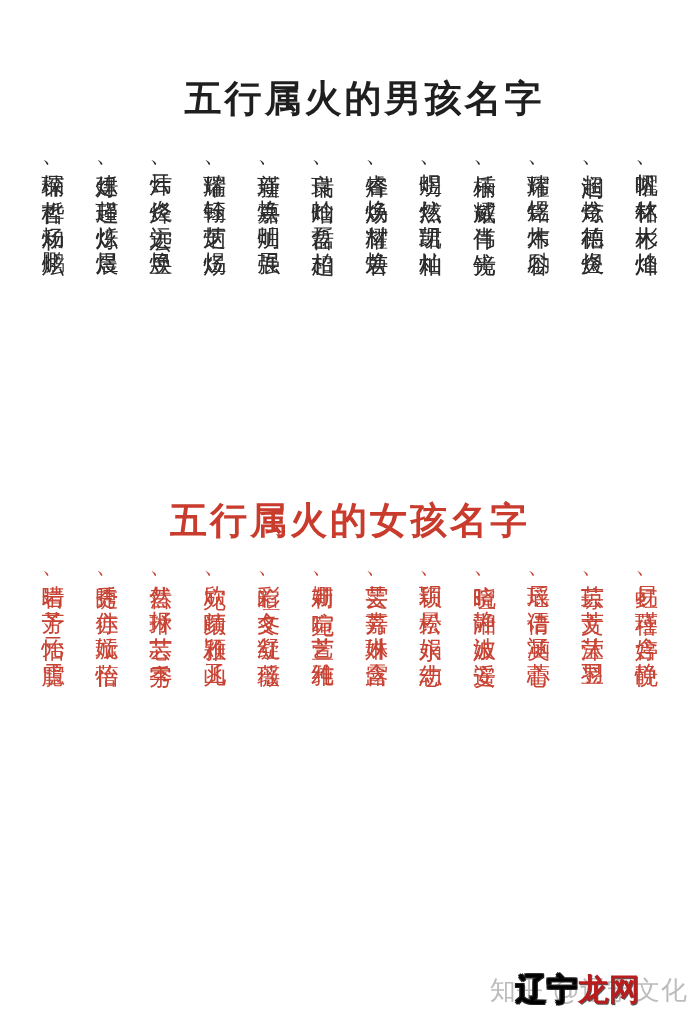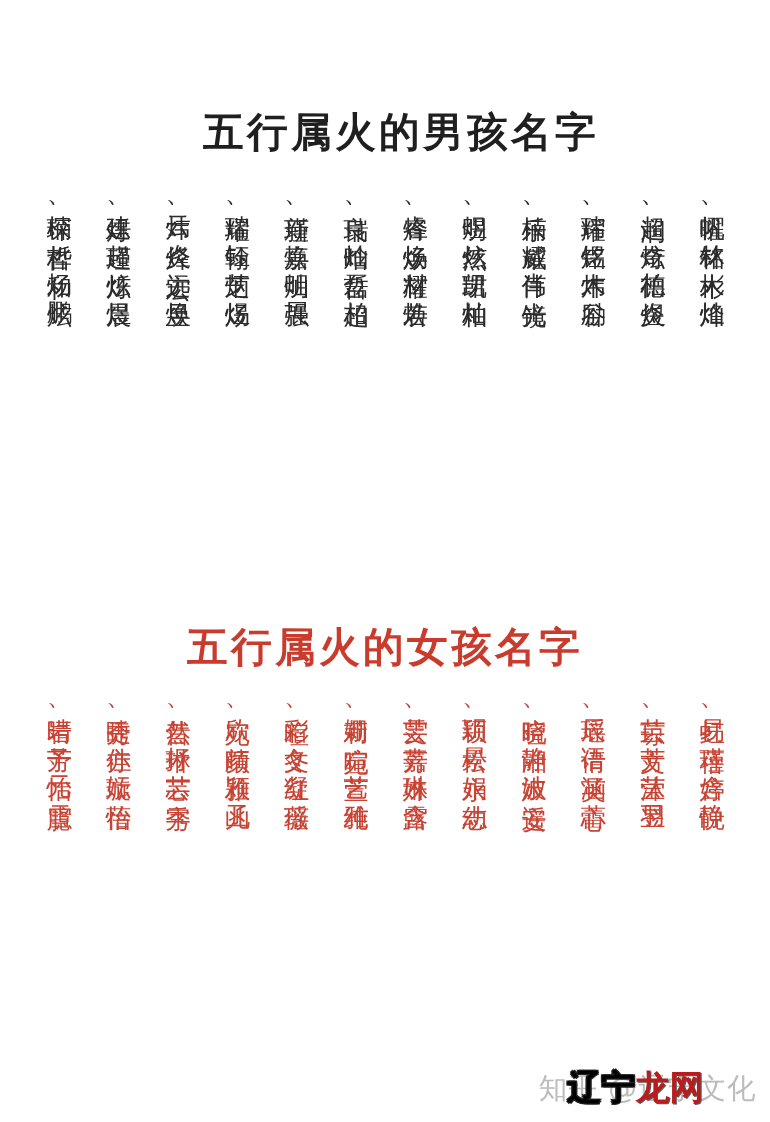--- a/index.html
+++ b/index.html
@@ -13,22 +13,22 @@
   .page { width: 700px; height: 1020px; position: relative; }
 
   .section-title {
     margin: 0;
     text-align: center;
     font-size: 37px;
     font-weight: bold;
     letter-spacing: 3px;
     line-height: 1.2;
   }
-  .boys-title  { padding-top: 98px; color: #1f1f1f; margin-left: 29px; }
-  .girls-title { margin-top: 120px; color: #c83b2d; }
+  .boys-title  { padding-top: 76px; color: #1f1f1f; margin-left: 29px; }
+  .girls-title { margin-top: 74px; color: #c83b2d; }
 
   .name-grid {
     display: flex;
     justify-content: space-between;
     padding: 0 40px;
   }
   .boys-grid  { margin-top: 36px; height: 268px; }
   .girls-grid { margin-top: 24px; height: 296px; }
 
   .name-col {

